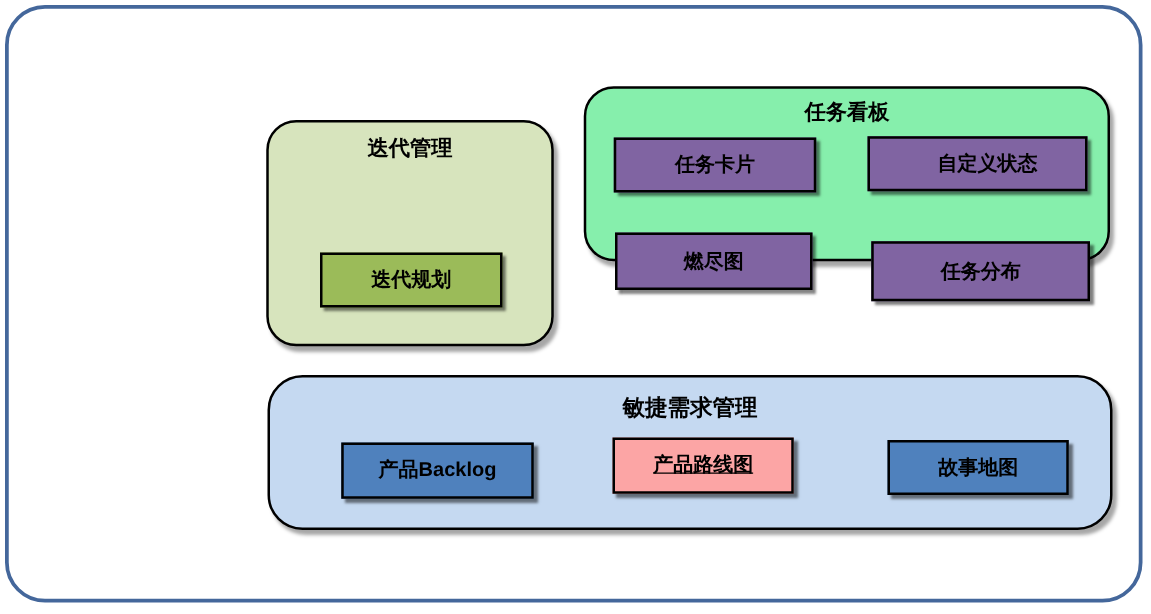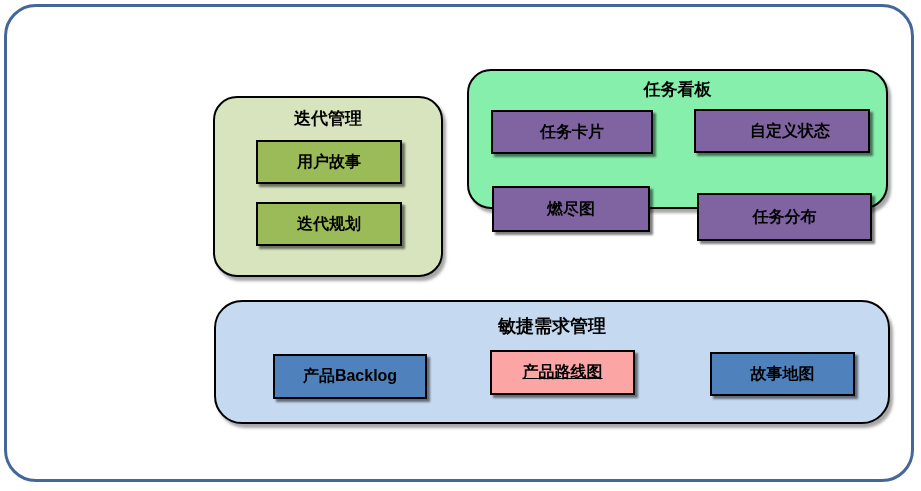--- a/index.html
+++ b/index.html
@@ -66,21 +66,20 @@
 </style>
 </head>
 <body>
 
 <div class="stage">
   <div class="outer"></div>
 
 
   <div class="panel iteration">
     <div class="panel-title">迭代管理</div>
-    <div class="box it1">用户故事</div>
     <div class="box it2">迭代规划</div>
   </div>
 
   <div class="panel kanban">
     <div class="panel-title">任务看板</div>
     <div class="box kb1">任务卡片</div>
     <div class="box kb2">自定义状态</div>
     <div class="box kb3">燃尽图</div>
     <div class="box kb4">任务分布</div>
   </div>

